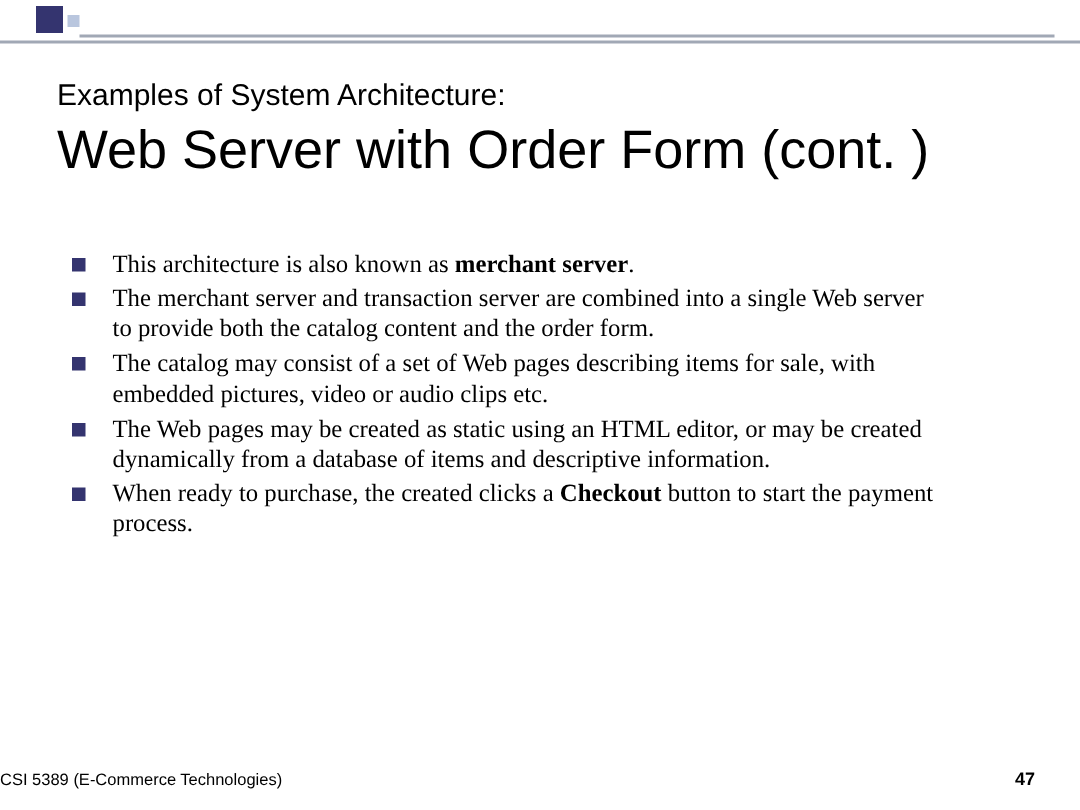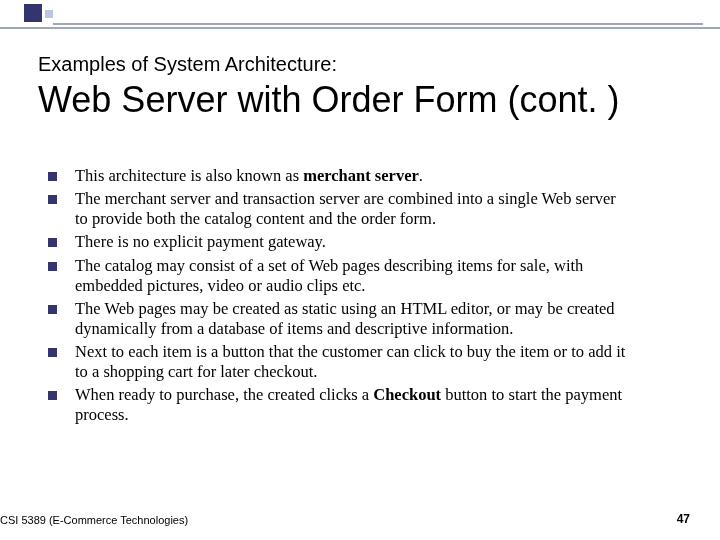--- a/index.html
+++ b/index.html
@@ -49,33 +49,25 @@
         <span class="txt">
           <span>This architecture is also known as </span><span class="bold">merchant server</span><span>.</span>
         </span>
       </li>
       <li>
         <span class="sq"></span>
         <span class="txt">The merchant server and transaction server are combined into a single Web server to provide both the catalog content and the order form.</span>
       </li>
       <li>
         <span class="sq"></span>
-        <span class="txt">There is no explicit payment gateway.</span>
-      </li>
-      <li>
-        <span class="sq"></span>
         <span class="txt">The catalog may consist of a set of Web pages describing items for sale, with embedded pictures, video or audio clips etc.</span>
       </li>
       <li>
         <span class="sq"></span>
         <span class="txt">The Web pages may be created as static using an HTML editor, or may be created dynamically from a database of items and descriptive information.</span>
-      </li>
-      <li>
-        <span class="sq"></span>
-        <span class="txt">Next to each item is a button that the customer can click to buy the item or to add it to a shopping cart for later checkout.</span>
       </li>
       <li>
         <span class="sq"></span>
         <span class="txt">
           <span>When ready to purchase, the created clicks a </span><span class="bold">Checkout</span><span> button to start the payment process.</span>
         </span>
       </li>
     </ul>
   </div>
 

